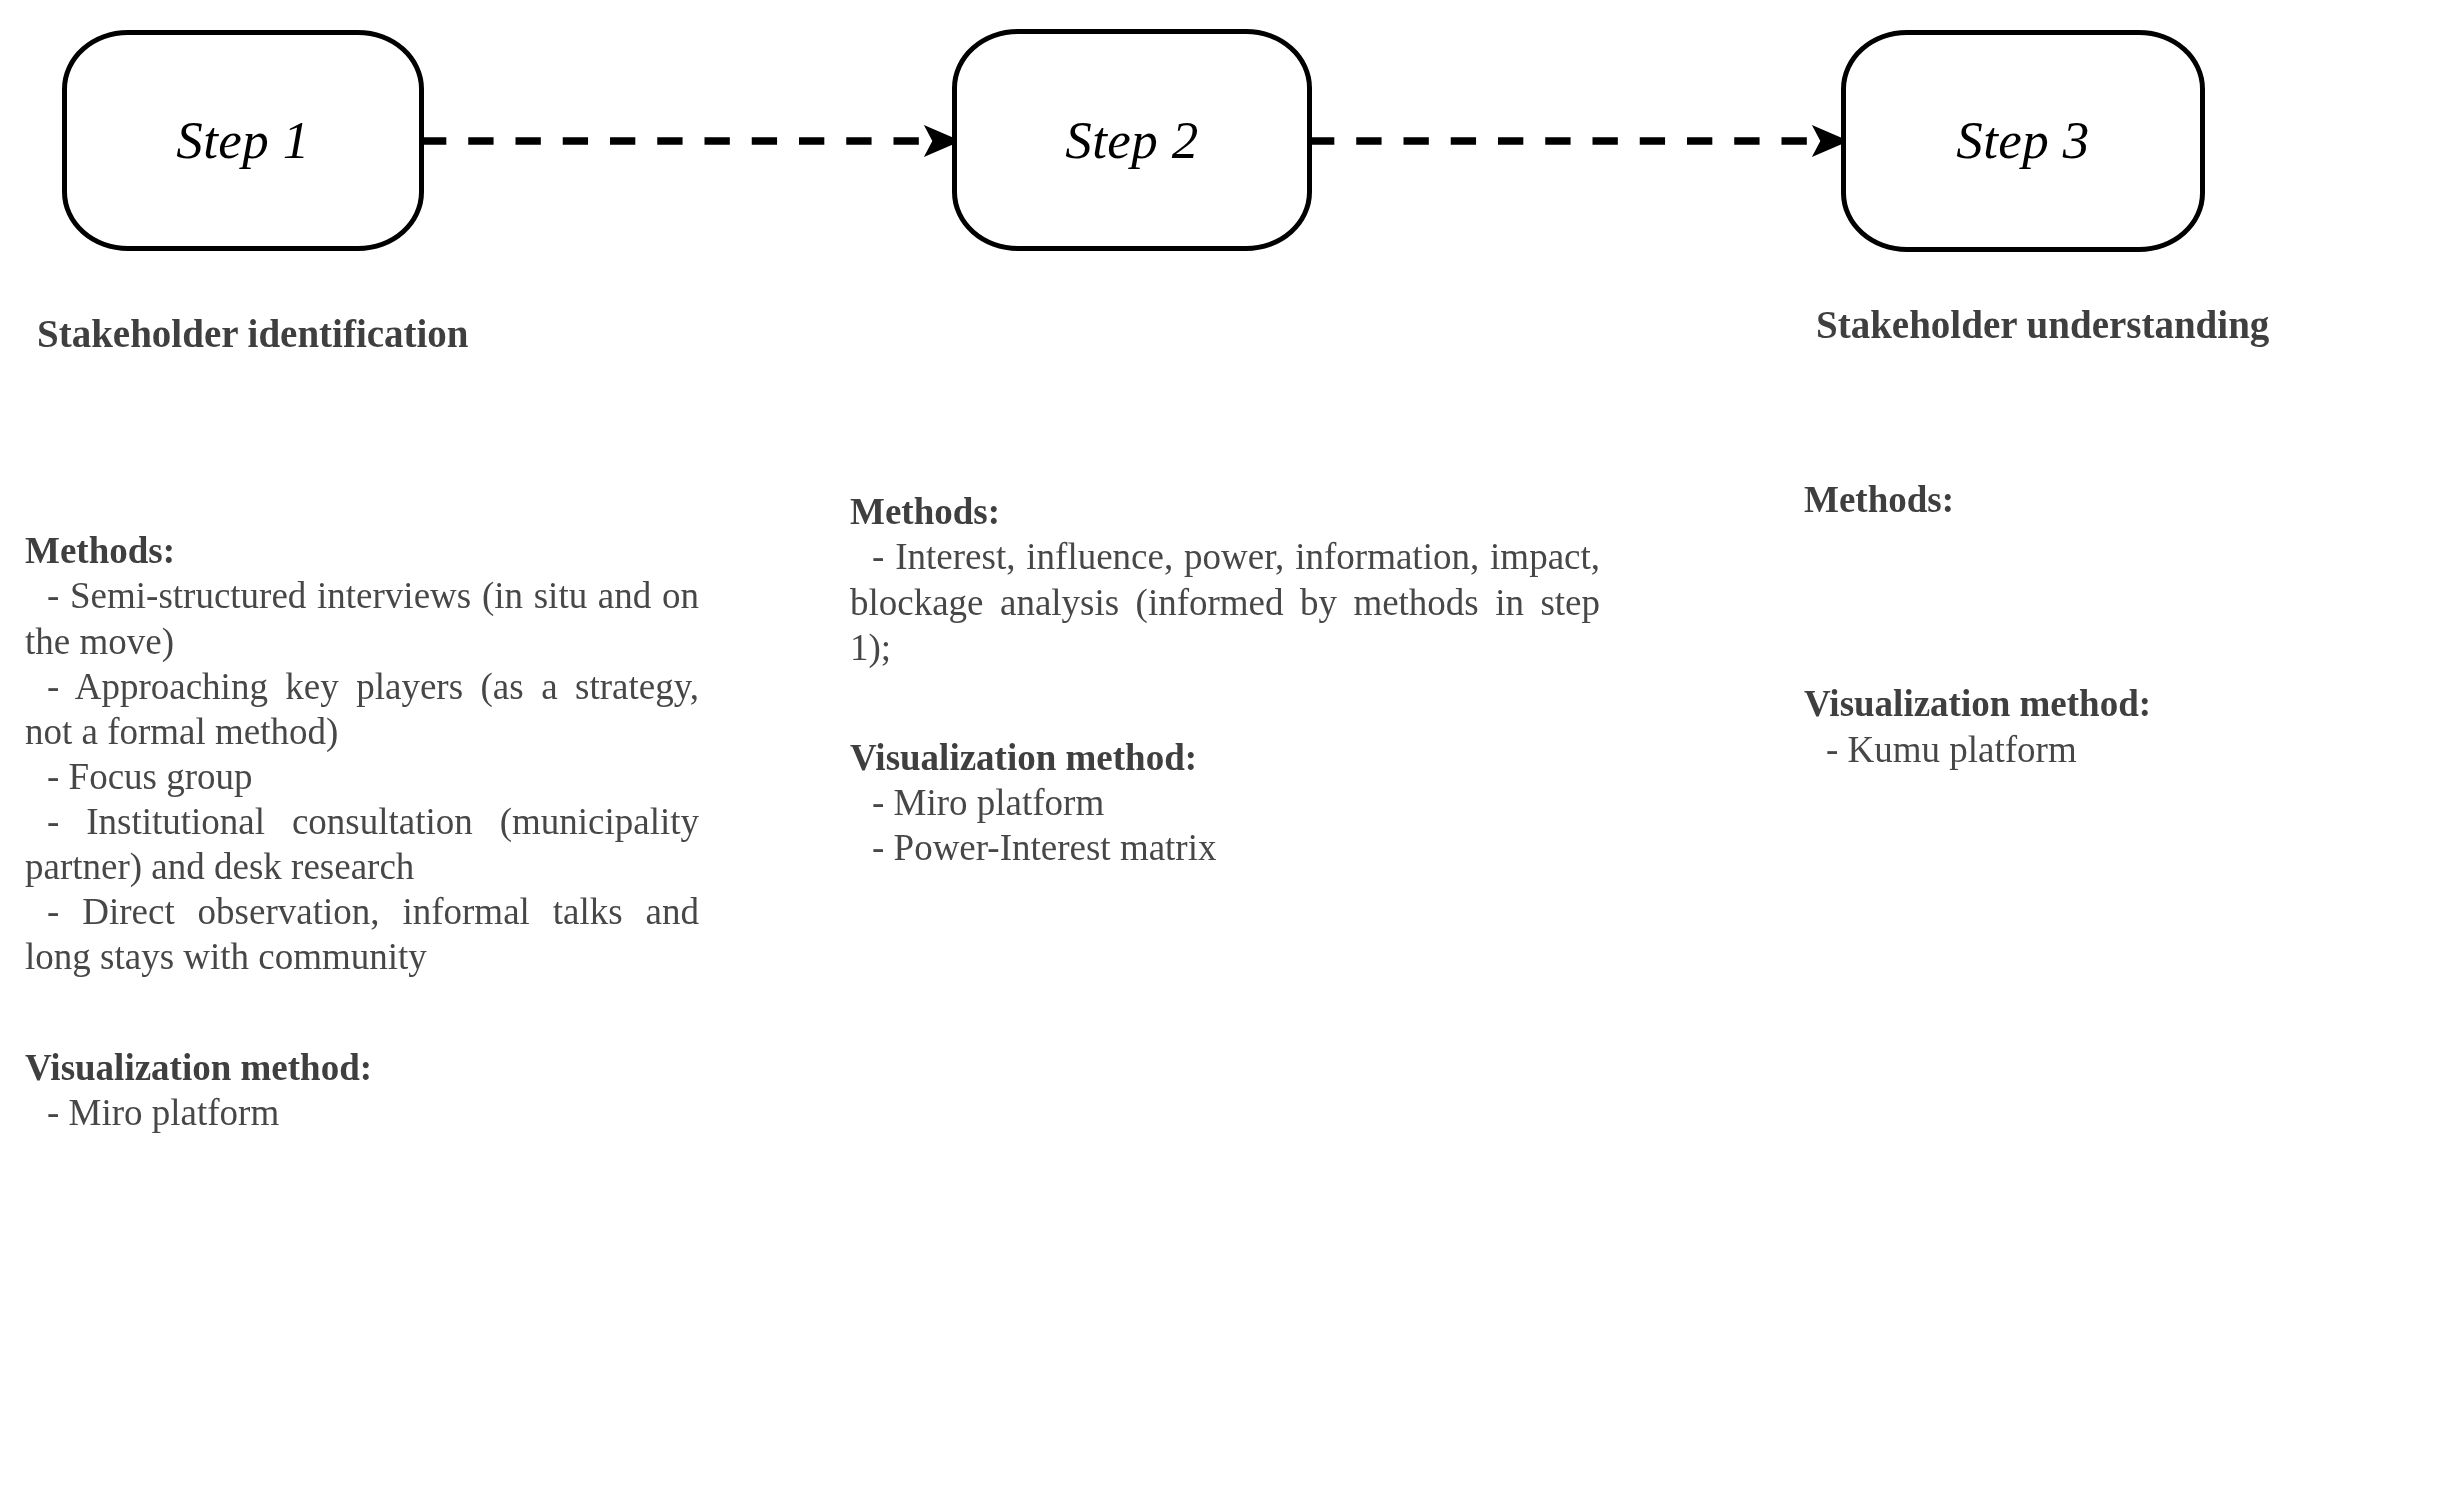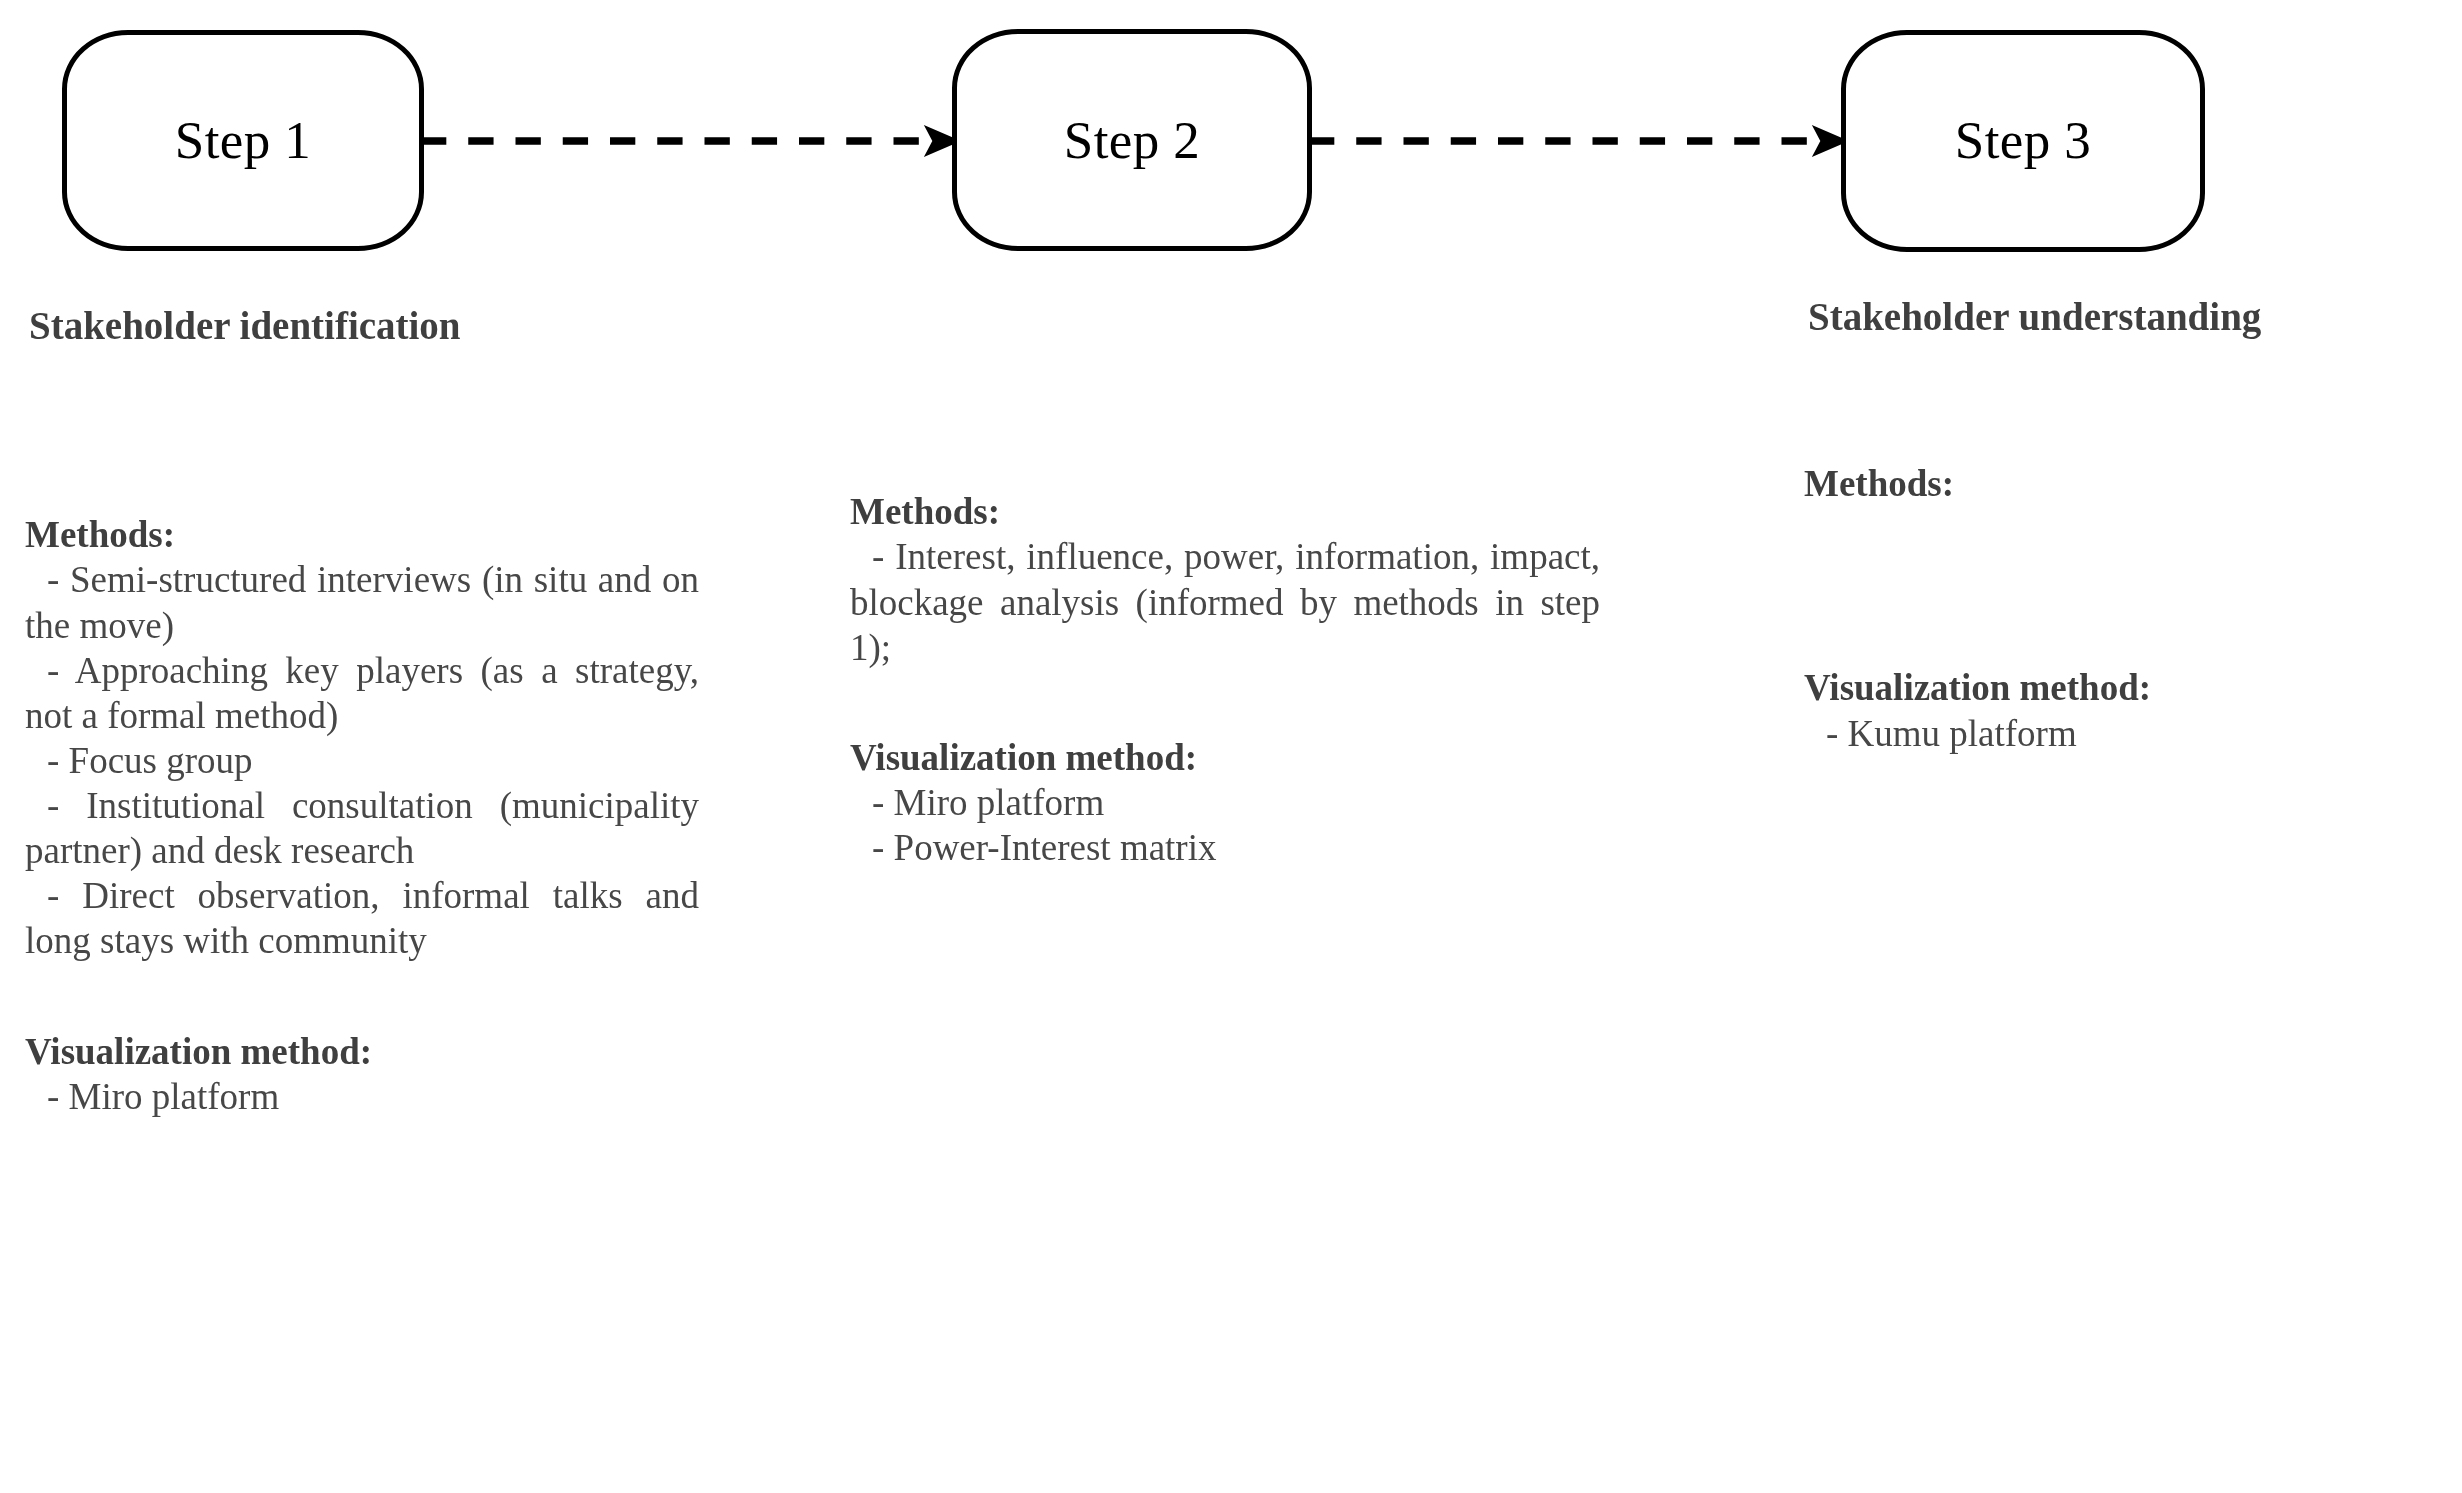--- a/index.html
+++ b/index.html
@@ -16,20 +16,21 @@
     color: #434343;
   }
 
   
   .steps-row {
     position: absolute;
     left: 0;
     top: 0;
     width: 2182px;
     height: 278px;
+    font-style: italic;
   }
 
   .step-box {
     position: absolute;
     box-sizing: border-box;
     border: 5.9px solid #000000;
     border-radius: 66px / 59px;
     background: #ffffff;
     display: flex;
     align-items: center;
@@ -64,21 +65,21 @@
   }
   #column-1 { left: 25px;   top: 299px; width: 674px; }
   #column-2 { left: 850px; top: 299px; width: 750px; }
   #column-3 { left: 1804px; top: 290px; width: 631px; }
 
   .column-title {
     font-weight: bold;
     font-size: 39px;
     line-height: 1.18;
     color: #3f3f3f;
-    margin: 4px;
+    margin: 12px;
     text-align: left;
   }
 
   .section {
     margin: 0;
   }
   .section-heading {
     font-weight: bold;
     font-size: 37px;
     line-height: 1.2;

